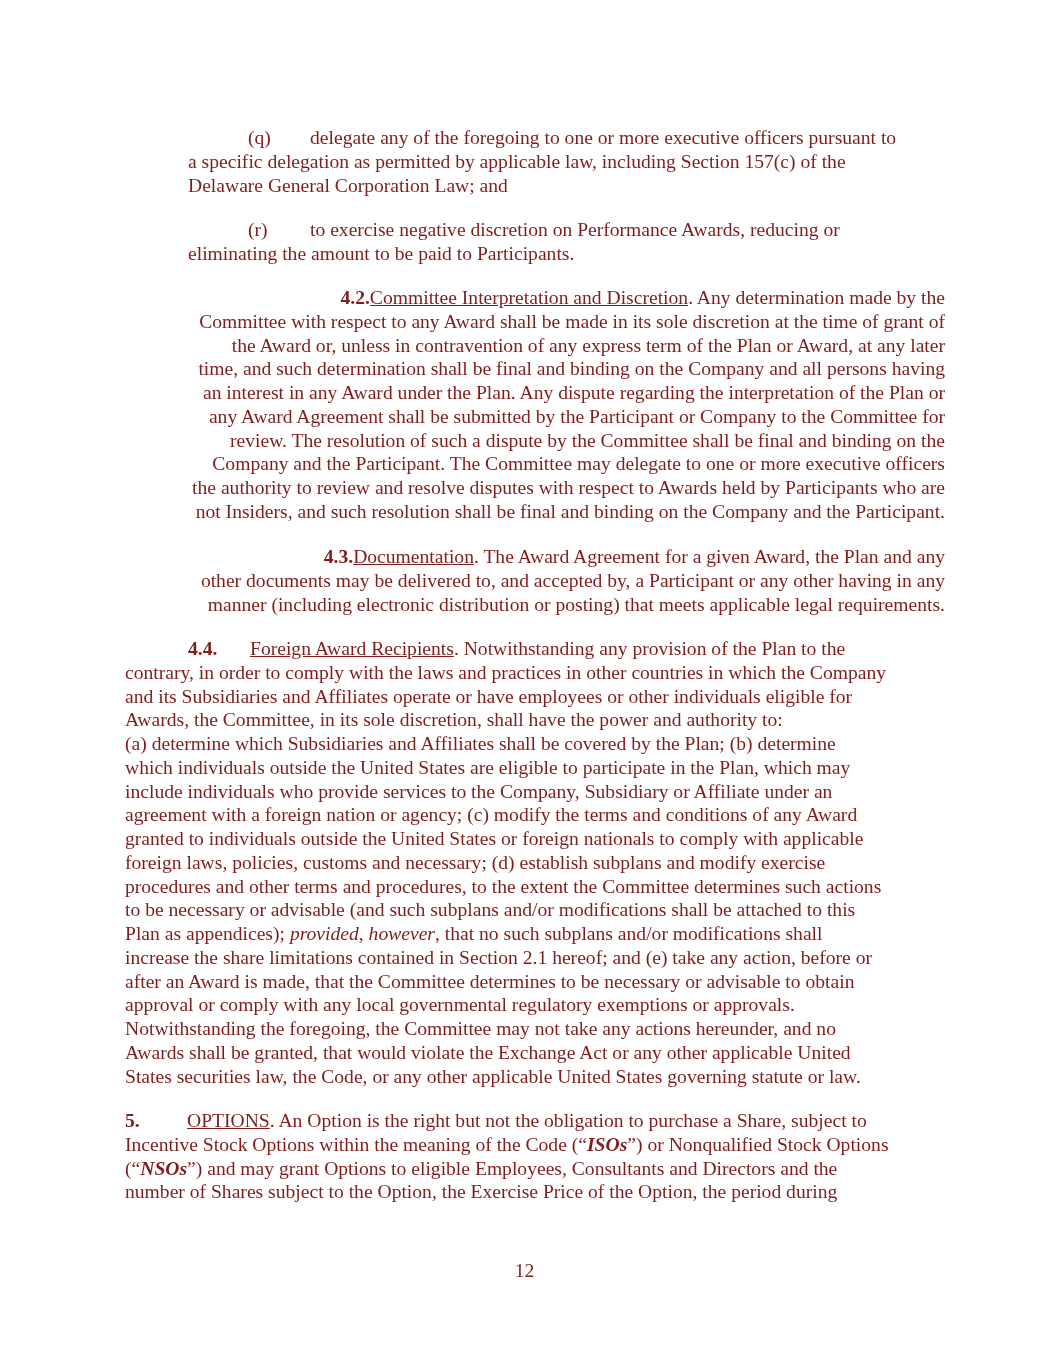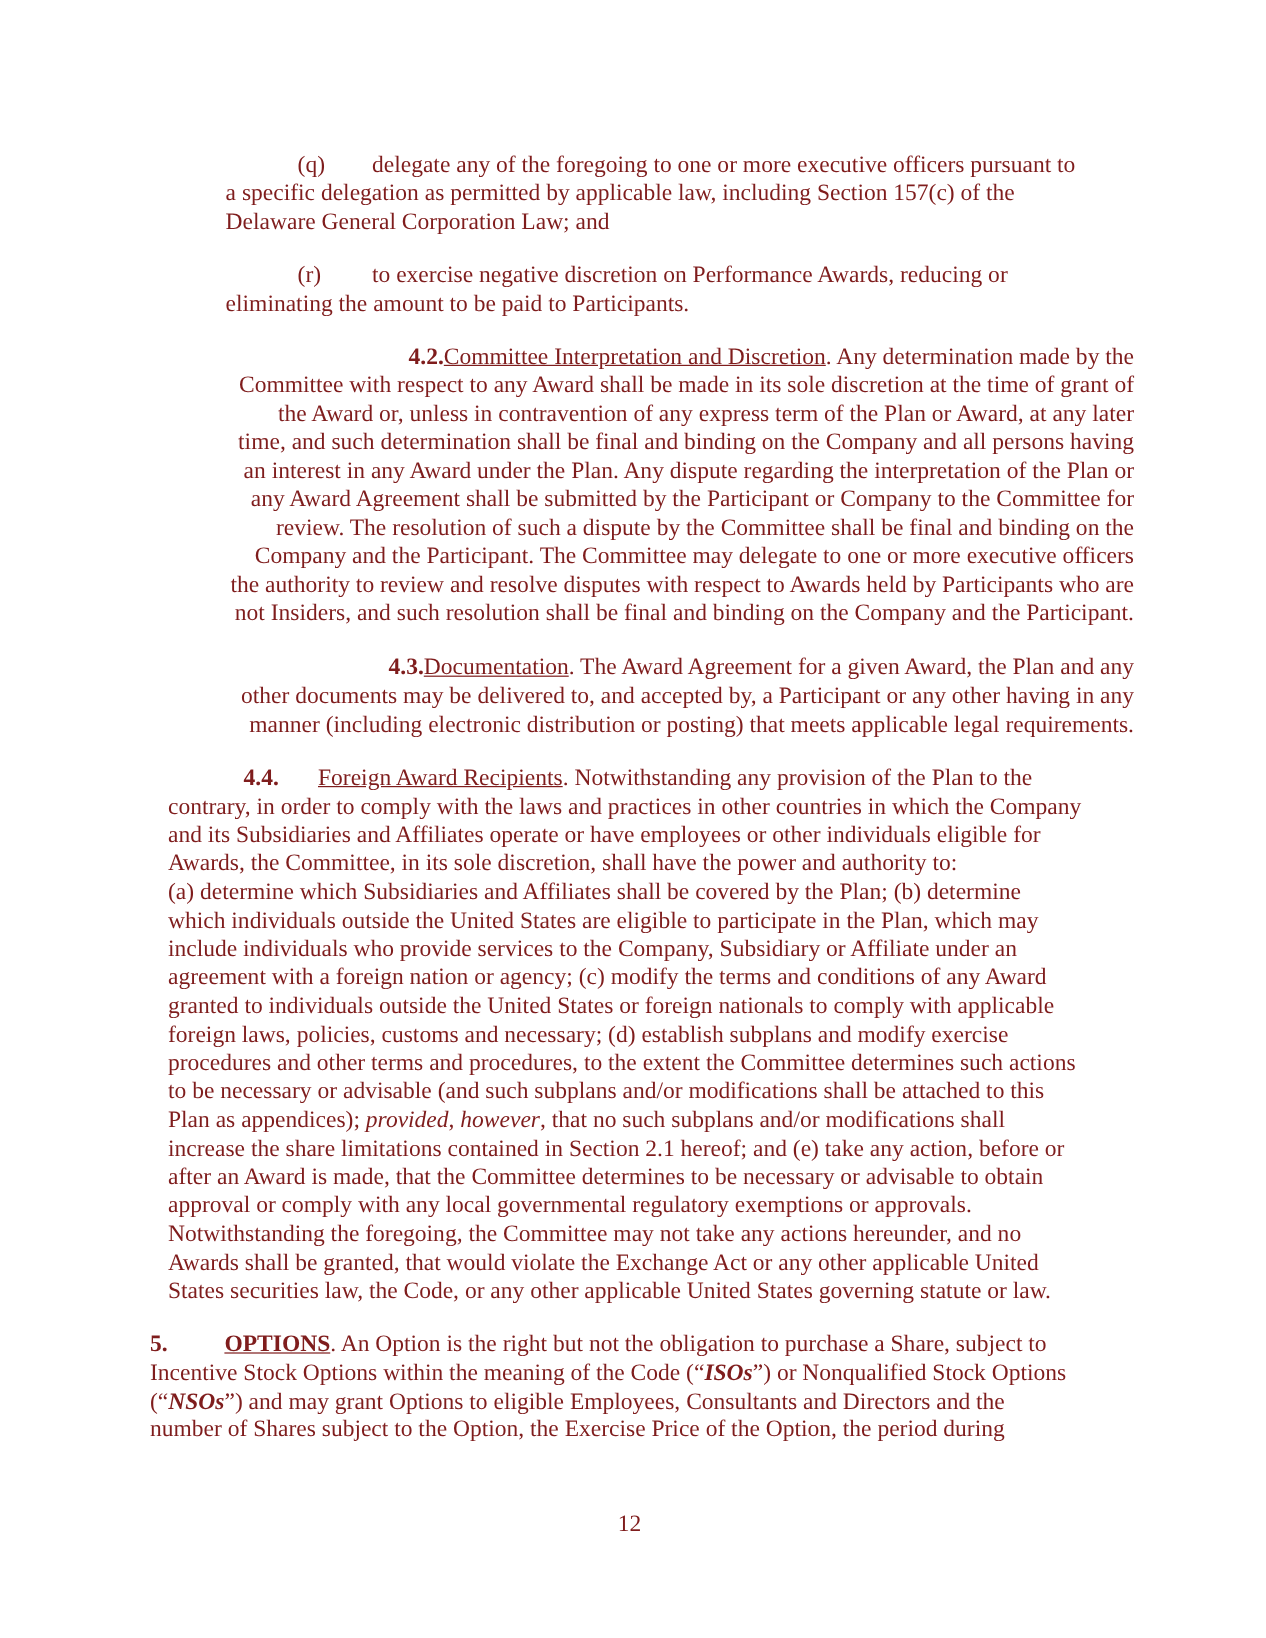--- a/index.html
+++ b/index.html
@@ -9,21 +9,21 @@
     font-family: "Liberation Serif", "DejaVu Serif", serif;
     font-size: 19.6px; color: #7f1d1d; line-height: 23.75px;
   }
   .para { position: absolute; left: 125px; width: 820px; }
   .line { display: block; white-space: nowrap; height: 23.75px; }
   .ind1 { padding-left: 63px; }
   .ind2 { padding-left: 123px; }
   .lbl { display: inline-block; width: 62px; }
   .num { display: inline-block; width: 62px; font-weight: bold; }
   .u { text-decoration: underline; }
-  .b { font-weight: bold; }
+  .b { font-weight: normal; }
   .i { font-style: italic; }
   .bi { font-weight: bold; font-style: italic; }
   .pagenum { position: absolute; top: 1259px; left: 0; width: 1049px; text-align: center; }
 </style>
 </head>
 <body>
 
 <div class="page">
 
   <div class="para" style="top:126px;">
@@ -49,21 +49,21 @@
     <span class="line">the authority to review and resolve disputes with respect to Awards held by Participants who are</span>
     <span class="line">not Insiders, and such resolution shall be final and binding on the Company and the Participant.</span>
   </div>
 
   <div class="para" style="top:545px;text-align:right;">
     <span class="line ind1"><span class="num">4.3.</span><span class="u">Documentation</span><span>.  The Award Agreement for a given Award, the Plan and any</span></span>
     <span class="line">other documents may be delivered to, and accepted by, a Participant or any other having in any</span>
     <span class="line">manner (including electronic distribution or posting) that meets applicable legal requirements.</span>
   </div>
 
-  <div class="para" style="top:637px;margin-left:15px;">
+  <div class="para" style="top:637px;">
     <span class="line ind1"><span class="num">4.4.</span><span class="u">Foreign Award Recipients</span><span>.  Notwithstanding any provision of the Plan to the</span></span>
     <span class="line">contrary, in order to comply with the laws and practices in other countries in which the Company</span>
     <span class="line">and its Subsidiaries and Affiliates operate or have employees or other individuals eligible for</span>
     <span class="line">Awards, the Committee, in its sole discretion, shall have the power and authority to:</span>
     <span class="line">(a) determine which Subsidiaries and Affiliates shall be covered by the Plan; (b) determine</span>
     <span class="line">which individuals outside the United States are eligible to participate in the Plan, which may</span>
     <span class="line">include individuals who provide services to the Company, Subsidiary or Affiliate under an</span>
     <span class="line">agreement with a foreign nation or agency; (c) modify the terms and conditions of any Award</span>
     <span class="line">granted to individuals outside the United States or foreign nationals to comply with applicable</span>
     <span class="line">foreign laws, policies, customs and necessary; (d) establish subplans and modify exercise</span>

